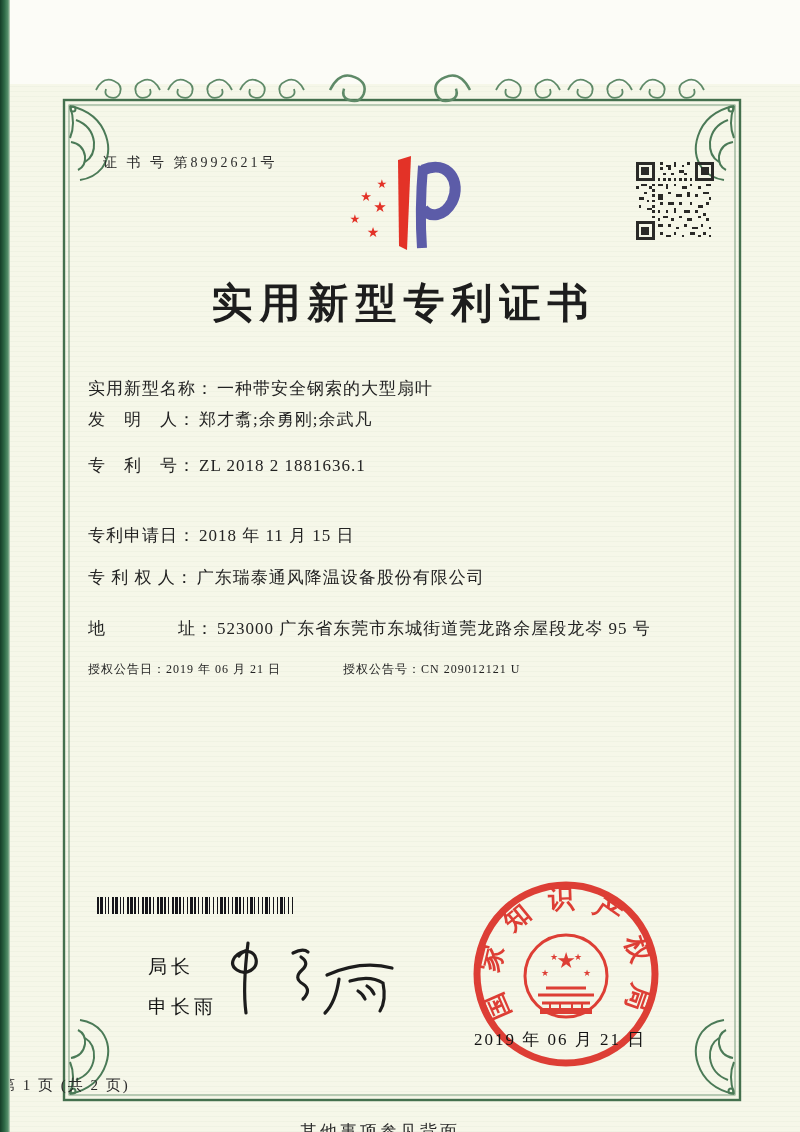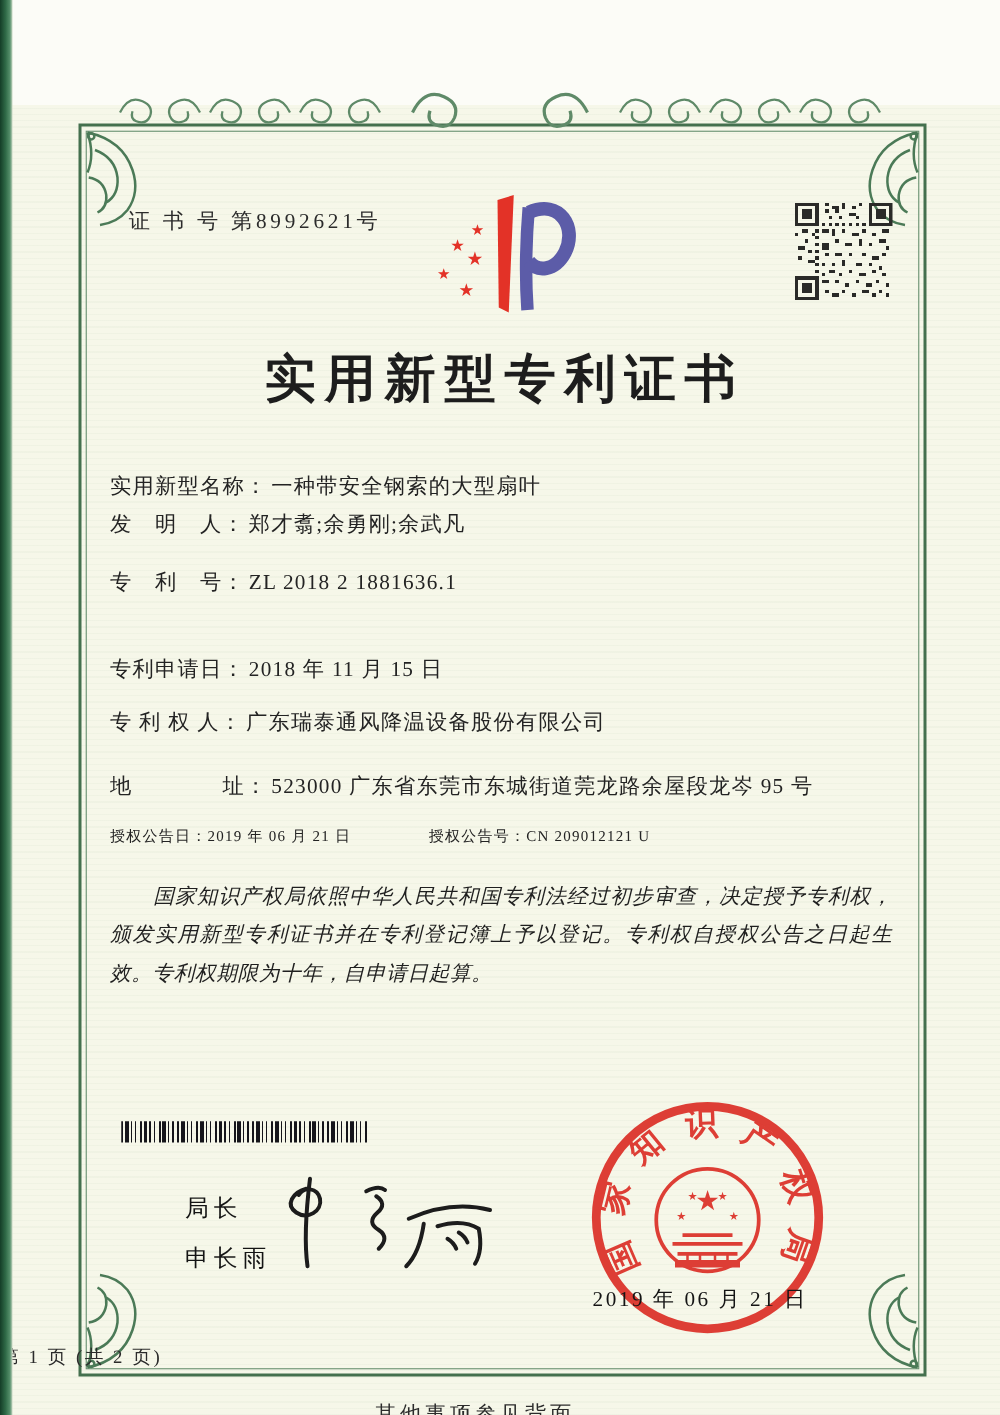--- a/index.html
+++ b/index.html
@@ -8,21 +8,21 @@
     background:
       repeating-linear-gradient(0deg, rgba(120,160,120,0.05) 0 1px, transparent 1px 5px),
       #f6f7e9;
     font-family:"Liberation Serif","DejaVu Serif",serif;
     color:#262626;
   }
   .scan-top-band{position:absolute;left:0;top:0;width:800px;height:84px;background:#fcfcf7;z-index:0;}
   .spine{position:absolute;left:0;top:0;width:10px;height:1132px;z-index:10;
     background:linear-gradient(90deg,#143d27 0%,#2f6a47 45%,#57906c 80%,#c9d8c4 100%);}
   .frame-svg{position:absolute;left:0;top:0;z-index:1;pointer-events:none;}
-  .cert-no{position:absolute;left:103px;top:165px;font-size:17px;letter-spacing:3px;color:#2b2b2b;z-index:2;}
+  .cert-no{position:absolute;left:103px;top:154px;font-size:14px;letter-spacing:3px;color:#2b2b2b;z-index:2;}
   .logo-svg{position:absolute;left:335px;top:150px;z-index:2;}
   .qr-svg{position:absolute;left:636px;top:161px;z-index:2;}
   .doc-title{position:absolute;left:0;top:276px;width:800px;text-align:center;
     font-size:41px;font-weight:600;letter-spacing:7px;padding-left:7px;box-sizing:border-box;color:#1d1d1d;z-index:2;}
   .field-row{position:absolute;left:88px;white-space:nowrap;font-size:17px;letter-spacing:1px;z-index:2;color:#232323;}
   .field-row .val{margin-left:3px;}
   .row-0{top:377px;} .row-1{top:408px;} .row-2{top:454px;} .row-3{top:524px;}
   .row-4{top:566px;} .row-5{top:617px;}
   .grant-row{position:absolute;left:88px;top:661px;font-size:12px;letter-spacing:1px;white-space:nowrap;z-index:2;color:#232323;}
   .grant-row .pair2{margin-left:58px;}
@@ -144,21 +144,20 @@
 <div class="field-row row-5">
   <span class="lbl">地　　　　址：</span><span class="val">523000 广东省东莞市东城街道莞龙路余屋段龙岑 95 号</span>
 </div>
 
 <div class="grant-row">
   <span>授权公告日：</span><span class="val">2019 年 06 月 21 日</span>
   <span class="pair2">授权公告号：</span><span class="val">CN 209012121 U</span>
 </div>
 
 <div class="paragraphs">
-  <p>国家知识产权局依照中华人民共和国专利法经过初步审查，决定授予专利权，颁发实用新型专利证书并在专利登记簿上予以登记。专利权自授权公告之日起生效。专利权期限为十年，自申请日起算。</p>
 </div>
 
 <div class="barcode"></div>
 
 <div class="officer">
   <div>局长</div>
   <div>申长雨</div>
 </div>
 
 <svg class="signature-svg" width="195" height="95" viewBox="0 0 195 95">

